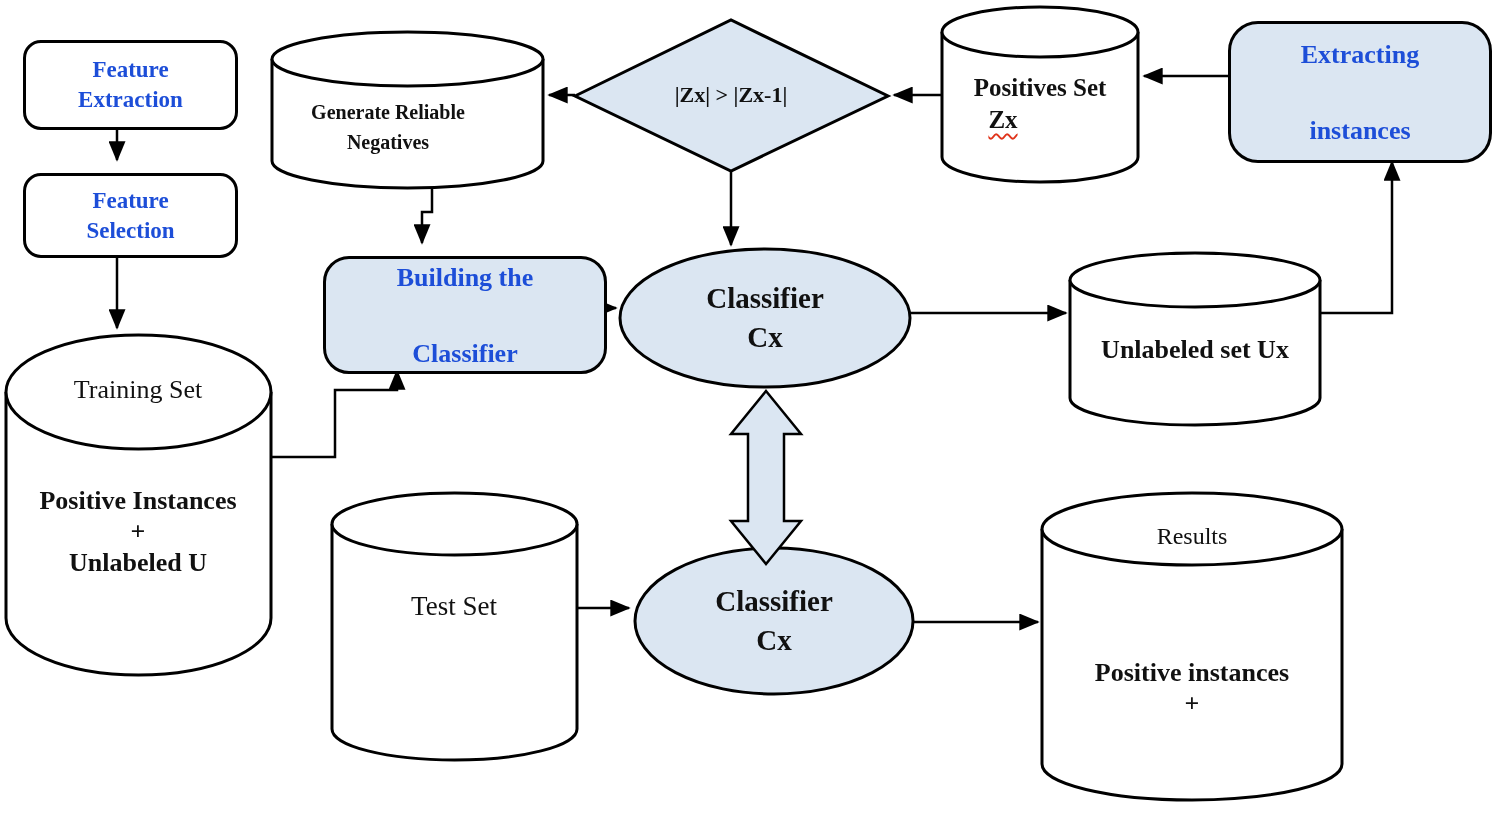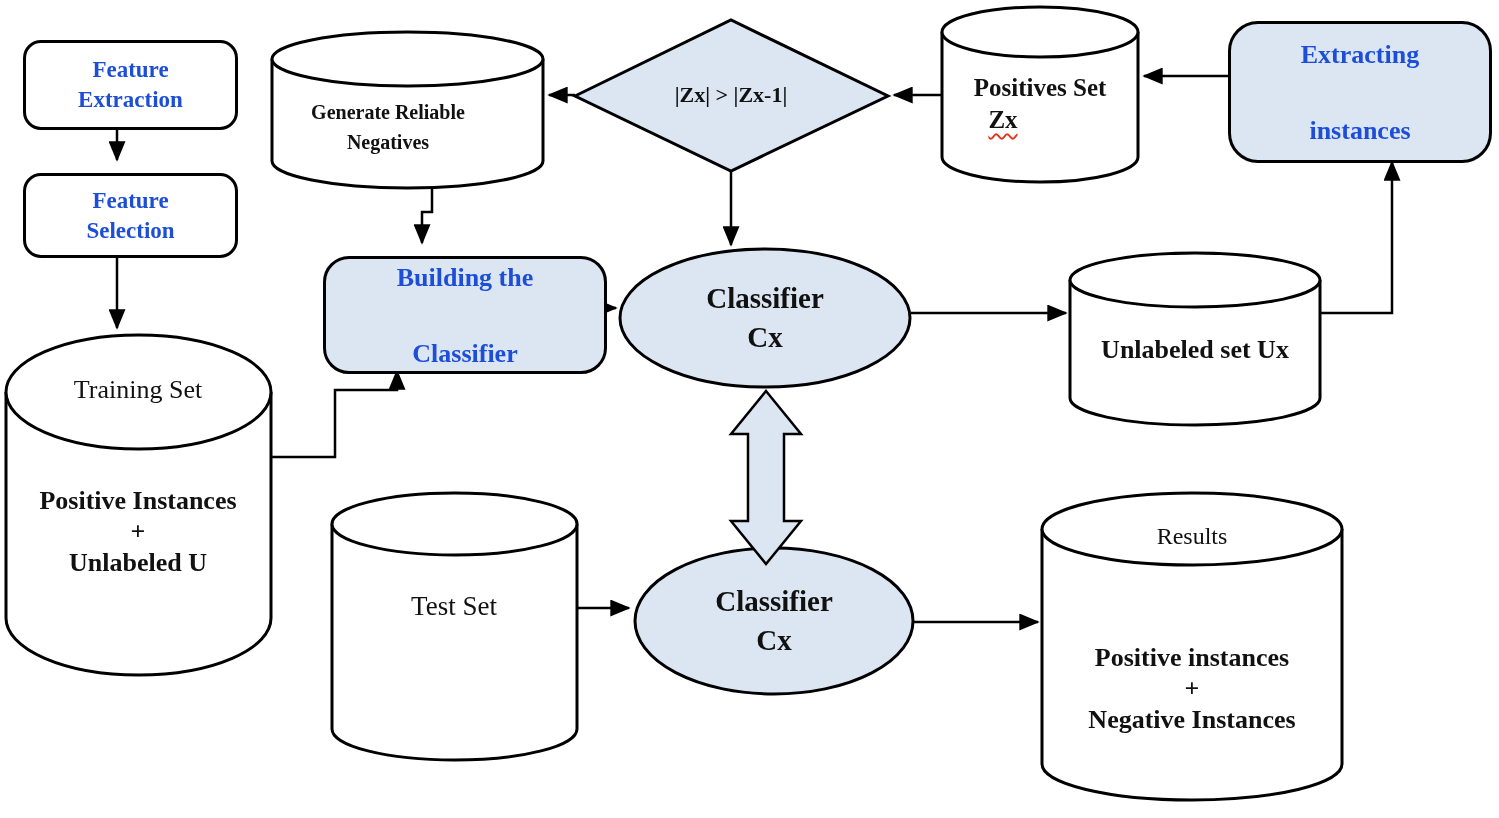--- a/index.html
+++ b/index.html
@@ -168,16 +168,15 @@
   <div class="lbl" style="left:774px;top:621px;font-size:29px;line-height:39px;">
     <div>Classifier</div>
     <div>Cx</div>
   </div>
 
   <div class="lbl regular" style="left:1192px;top:536px;font-size:24px;">Results</div>
 
   <div class="lbl" style="left:1192px;top:688px;font-size:26px;line-height:31px;">
     <div>Positive instances</div>
     <div>+</div>
-    <div>Negative Instances</div>
   </div>
 
 </div>
 
 </body></html>

